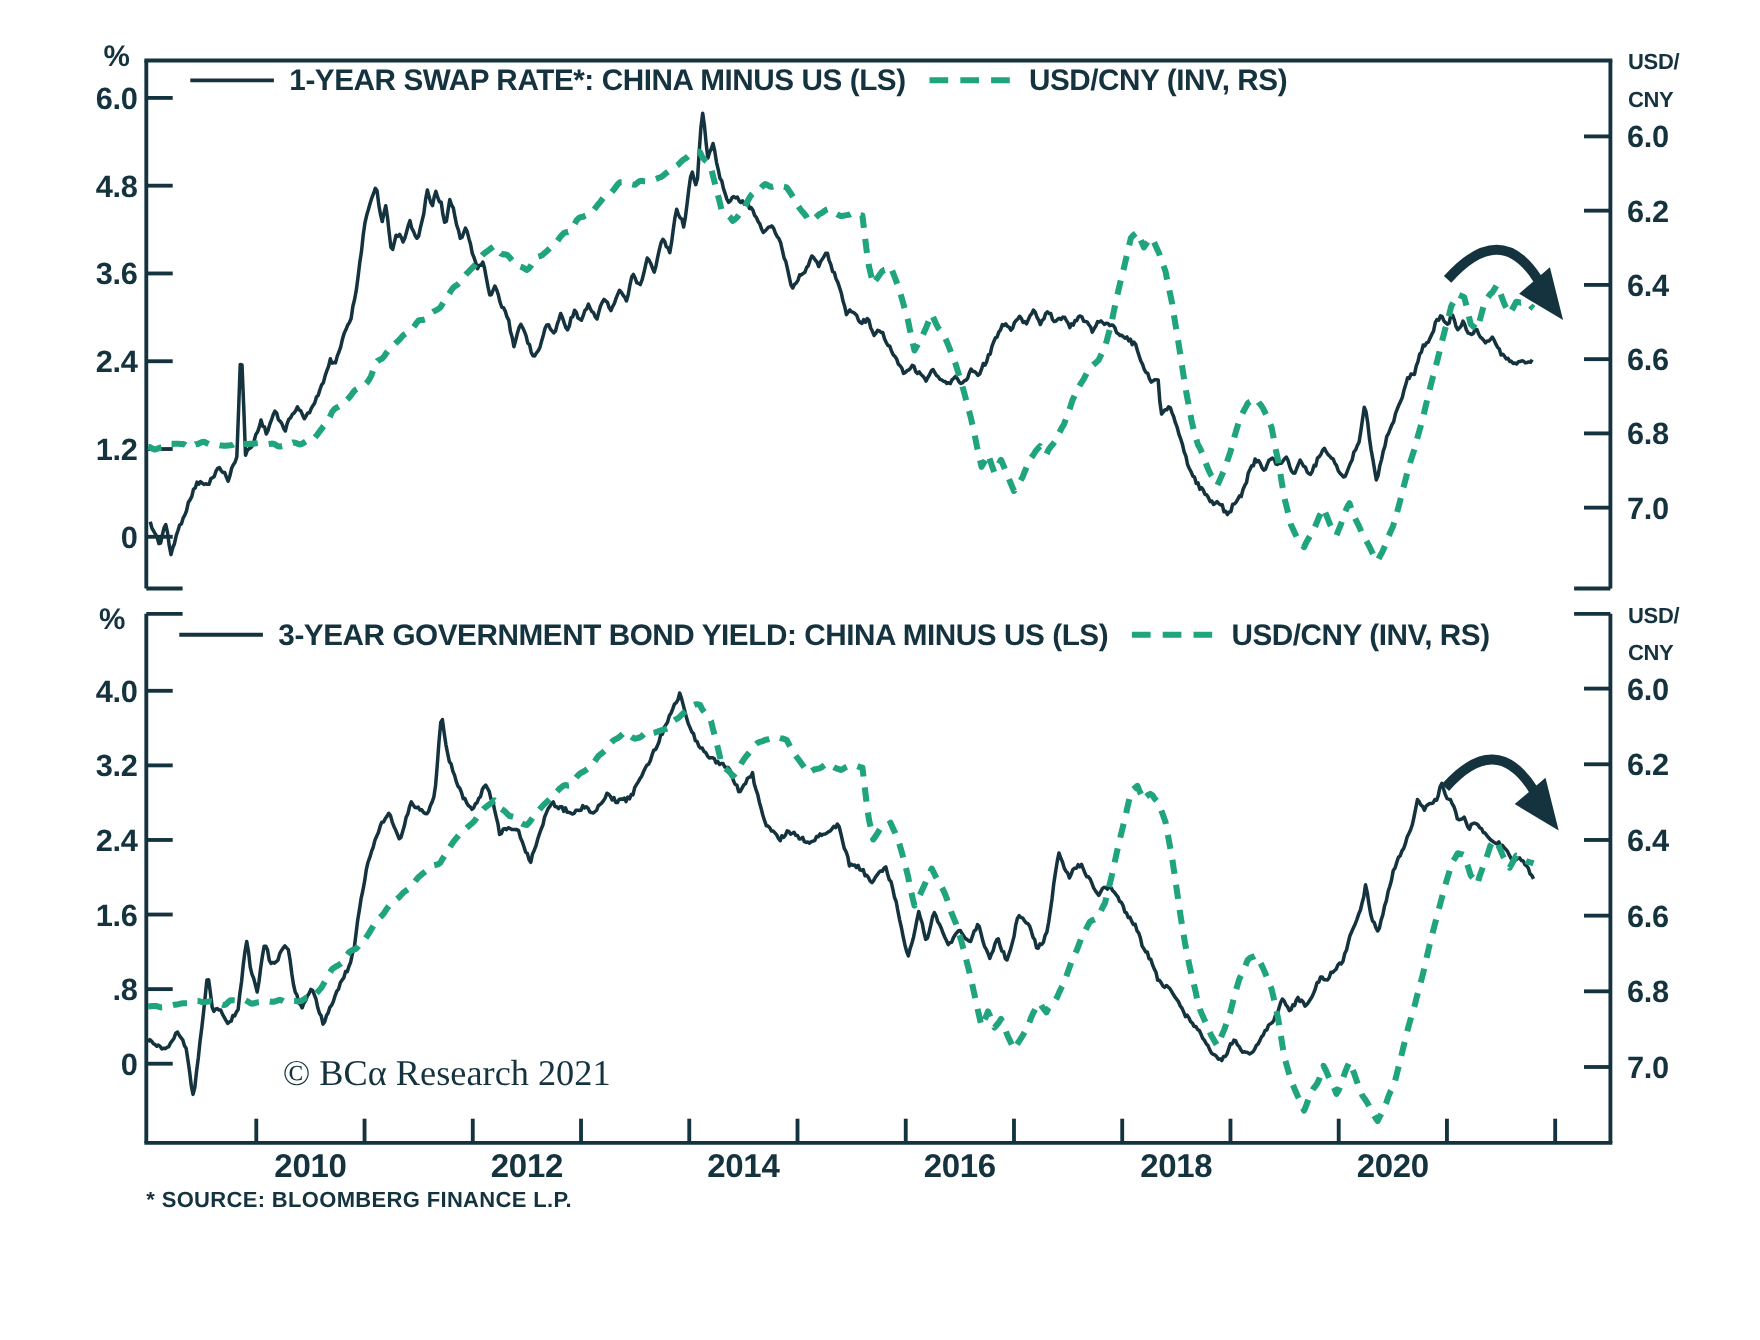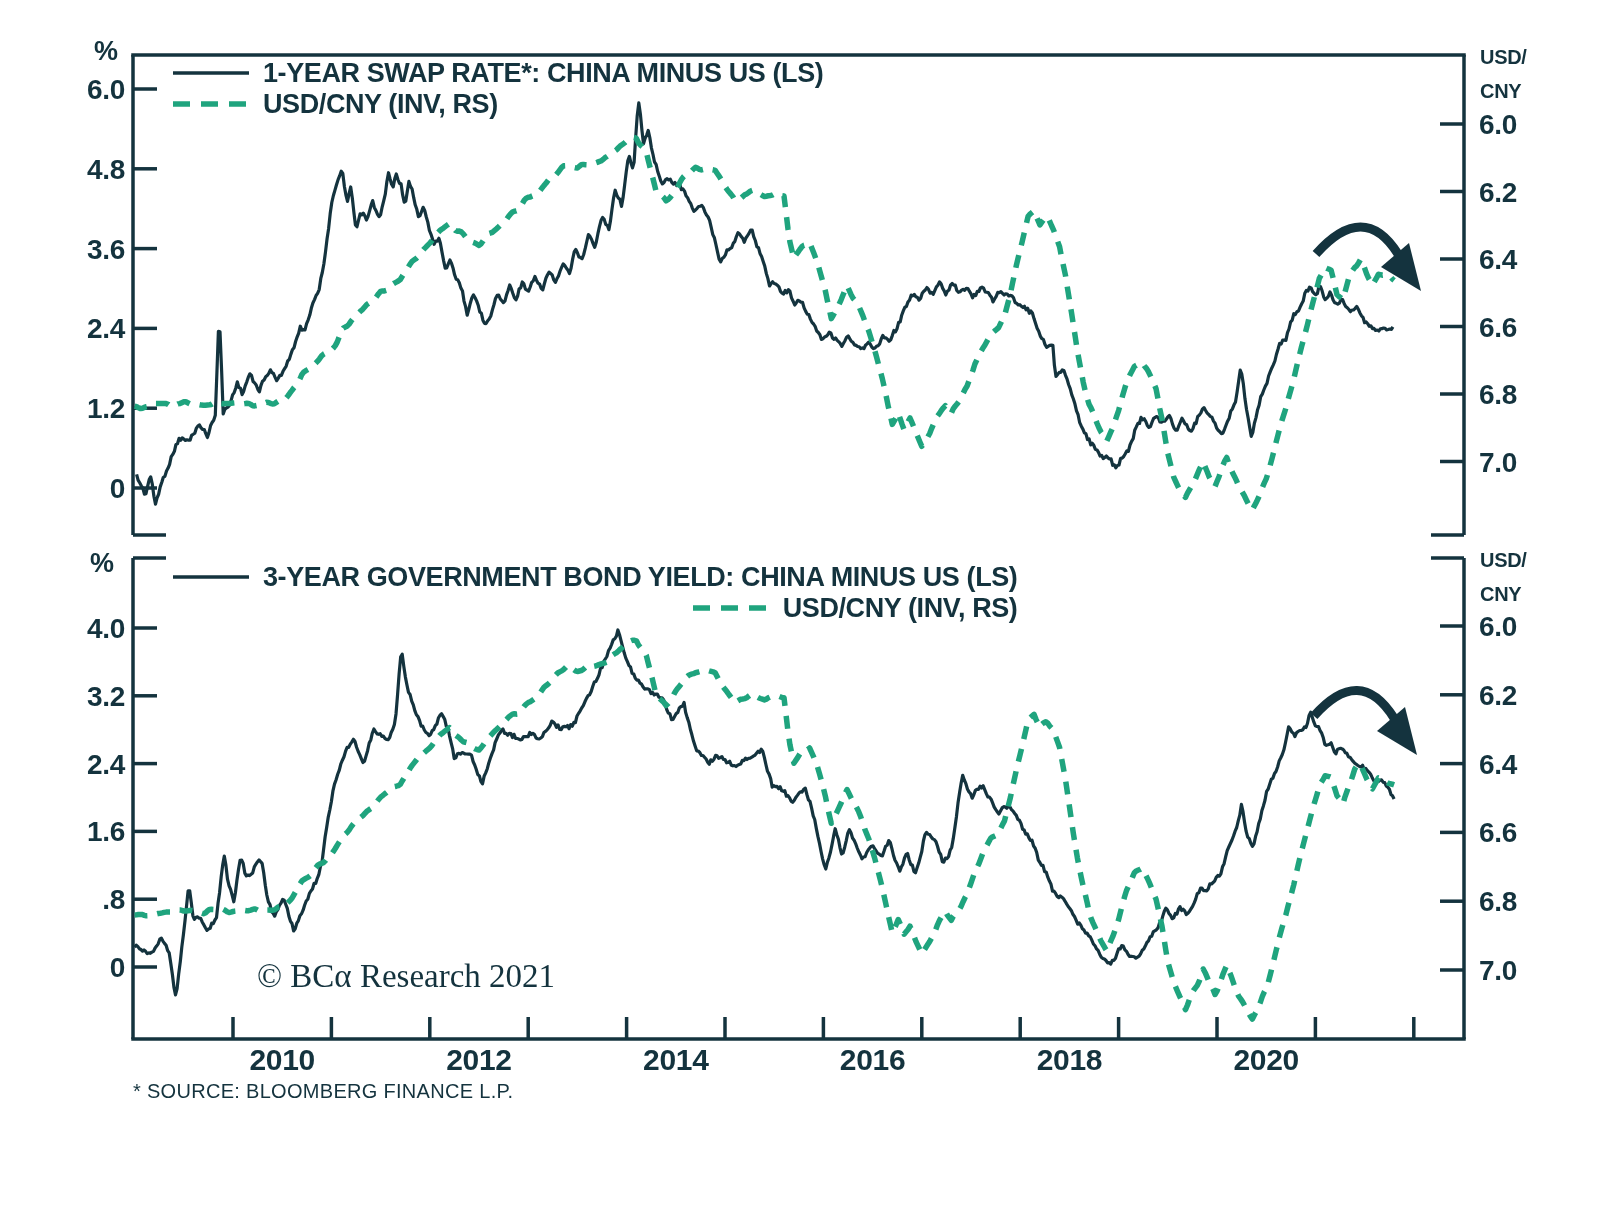--- a/index.html
+++ b/index.html
@@ -2,26 +2,26 @@
 <html><head>
 <meta charset="utf-8">
 <style>
   html,body{margin:0;padding:0;background:#ffffff;}
   .fig{position:relative;width:1600px;height:1218px;background:#ffffff;
        font-family:"Liberation Sans",sans-serif;color:#14333e;overflow:hidden;}
   .fig svg.plot{position:absolute;left:0;top:0;}
   .abs{position:absolute;white-space:nowrap;}
   .axis-unit{font-size:27px;font-weight:700;letter-spacing:-0.3px;}
   .axis-unit-right{font-size:20px;font-weight:700;line-height:34px;letter-spacing:-0.3px;}
-  .legend{position:absolute;display:flex;flex-direction:column;gap:5px;}
+  .legend{position:absolute;display:flex;gap:20px;}
   .lrow{display:flex;align-items:center;height:26px;}
   .lrow .sw{margin-right:12px;flex:0 0 auto;}
   .lrow .lbl{font-size:27px;font-weight:700;letter-spacing:-0.4px;color:#14333e;}
   .copyright{font-family:"Liberation Serif",serif;font-size:33px;color:#14333e;text-align:center;}
-  .source{font-size:20px;font-weight:400;letter-spacing:0.3px;color:#14333e;}
+  .source{font-size:20px;font-weight:700;letter-spacing:0.3px;color:#14333e;}
 </style>
 </head>
 <body>
 
 <div class="fig">
 
   <svg class="plot" id="plot-canvas" width="1600" height="1218" viewBox="0 0 1600 1218">
       <g>
         <clipPath id="clip0">
           <rect x="134" y="56" width="1329" height="478"></rect>
@@ -147,21 +147,21 @@
       <span class="lbl">1-YEAR SWAP RATE*: CHINA MINUS US (LS)</span>
     </div>
     <div class="lrow">
       <svg class="sw" width="80" height="12">
         <line x1="2" y1="6" x2="80" y2="6" stroke="#1fa47e" stroke-width="5.5" stroke-dasharray="17 11"></line>
       </svg>
       <span class="lbl">USD/CNY (INV, RS)</span>
     </div>
   </div>
 
-  <div class="legend" style="left:171px;top:564px;align-items:flex-end;">
+  <div class="legend" style="left:161px;top:564px;align-items:flex-end;">
     <div class="lrow">
       <svg class="sw" width="80" height="10">
         <line x1="2" y1="5" x2="78" y2="5" stroke="#14333e" stroke-width="3.5"></line>
       </svg>
       <span class="lbl">3-YEAR GOVERNMENT BOND YIELD: CHINA MINUS US (LS)</span>
     </div>
     <div class="lrow">
       <svg class="sw" width="80" height="12">
         <line x1="2" y1="6" x2="80" y2="6" stroke="#1fa47e" stroke-width="5.5" stroke-dasharray="17 11"></line>
       </svg>

